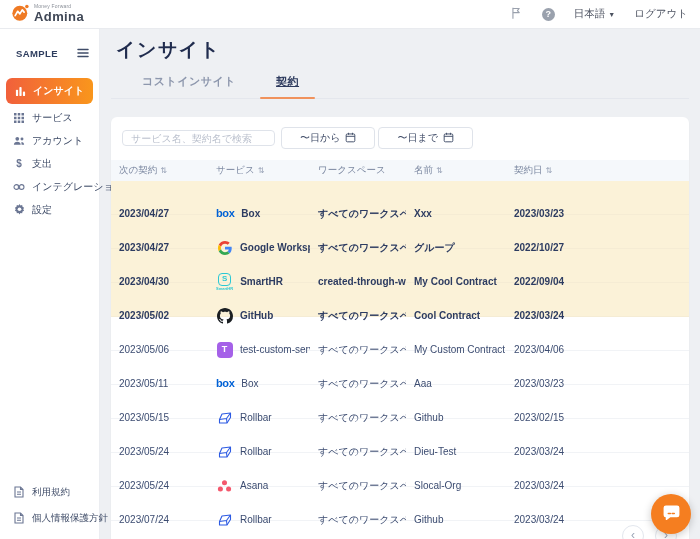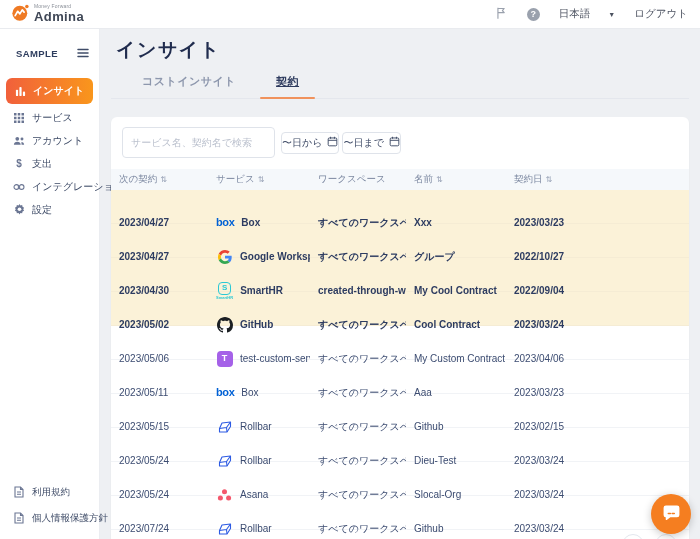--- a/index.html
+++ b/index.html
@@ -9,21 +9,21 @@
   
   .topbar { height:29px; background:#fff; border-bottom:1px solid #e9ebef;
             display:flex; align-items:center; justify-content:space-between; padding:0 12px 0 12px; }
   .brand { display:flex; align-items:center; gap:5px; }
   .brand-text { display:flex; flex-direction:column; line-height:1.1; }
   .brand-top { font-size:5px; color:#8a8f98; letter-spacing:.2px; }
   .brand-name { font-size:13px; font-weight:bold; color:#3f4756; letter-spacing:.4px; }
   .topbar-right { display:flex; align-items:center; gap:19px; font-size:10.5px; color:#4c5260; }
   .help-circle { width:13px; height:13px; border-radius:50%; background:#9aa1ad; color:#fff;
                  font-size:9px; font-weight:bold; display:flex; align-items:center; justify-content:center; }
-  .lang { display:flex; align-items:center; gap:18px; cursor:pointer; }
+  .lang { display:flex; align-items:center; gap:3px; cursor:pointer; }
   .caret { font-size:7px; color:#4c5260; }
   .logout { cursor:pointer; }
 
   
   .shell { display:flex; height:510px; }
 
   
   .sidebar { width:100px; background:#fff; border-right:1px solid #ebedf1;
              display:flex; flex-direction:column; padding-top:15px; flex-shrink:0; }
   .sidebar-header { display:flex; align-items:center; justify-content:space-between;
@@ -48,26 +48,26 @@
   .tab:first-child { margin-left:31px; }
   .tab + .tab { margin-left:24px; }
   .tab.active { color:#2e3b5e; padding:0 16px 9px; position:relative;text-decoration:underline; }
   .tab.active::after { content:""; position:absolute; left:0; right:0; bottom:-1px; height:2.5px;
                        background:#f0925c; border-radius:2px; }
 
   
   .card { margin-top:18px; background:#fff; border-radius:6px 6px 0 0; height:429px;
           box-shadow:0 1px 2px rgba(16,24,40,.05); display:flex; flex-direction:column; overflow:hidden; }
   .filters { display:flex; align-items:center; padding:10px 11px 11px; }
-  .search-input { width:153px; height:31px; border:1px solid #dfe3ea; border-radius:4px;
+  .search-input { width:153px; height:16px; border:1px solid #dfe3ea; border-radius:4px;
                   font-size:10px; padding:0 8px; color:#3b4a6b; outline:none;
                   font-family:"Liberation Sans","DejaVu Sans",sans-serif; }
   .search-input::placeholder { color:#b9bfcc; }
   .date-box { display:flex; align-items:center; gap:5px; height:22px; border:1px solid #dfe3ea;
-              border-radius:4px; padding:0 0; font-size:10px; color:#3e4a66; cursor:pointer; }
+              border-radius:4px; padding:0 18px; font-size:10px; color:#3e4a66; cursor:pointer; }
   .date-box:first-of-type { margin-left:6px; }
   .date-box + .date-box { margin-left:3px; }
 
   
   .table { flex:1; display:flex; flex-direction:column; }
   .thead { display:grid; grid-template-columns:97px 102px 96px 100px 1fr; background:#f5f8fb;
            height:21px; align-items:center; color:#7b87a0; font-size:9.5px; }
   .th { display:flex; align-items:center; gap:3px; padding-left:8px; white-space:nowrap; }
   .sort { font-size:8px; color:#97a1b6; }
   .tr { display:grid; grid-template-columns:97px 102px 96px 100px 1fr; height:34px;

